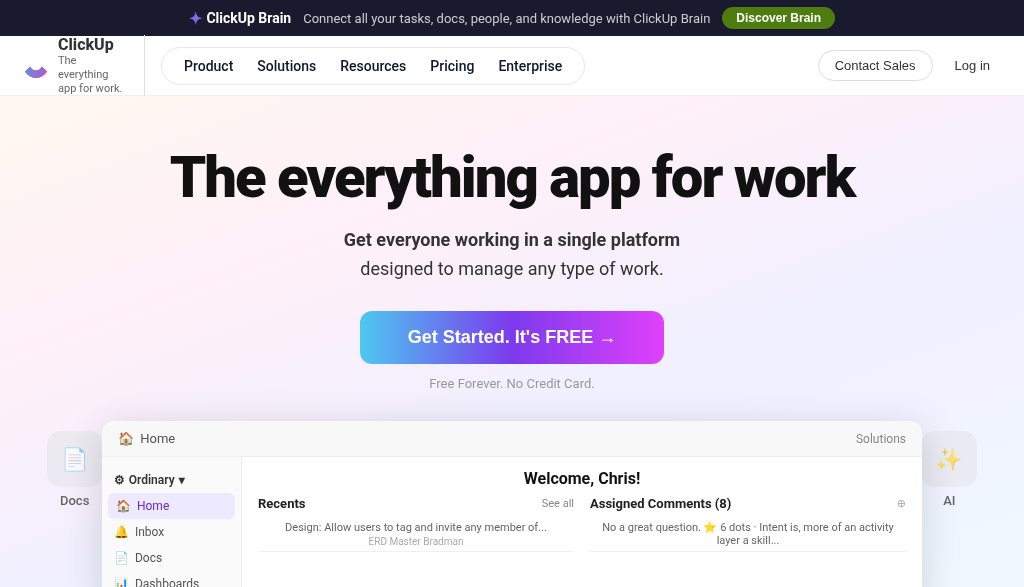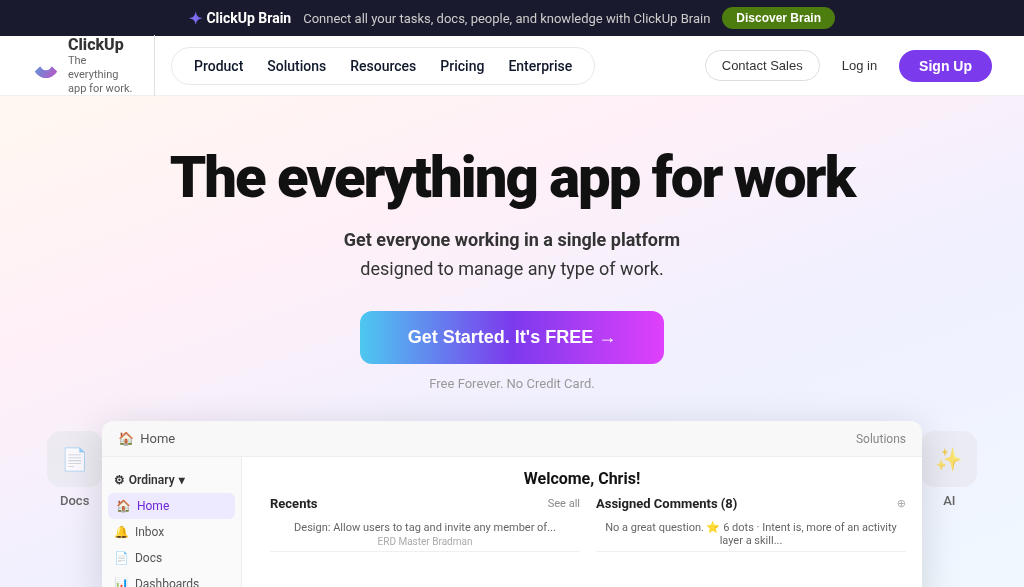--- a/index.html
+++ b/index.html
@@ -36,21 +36,21 @@
       font-weight: 600;
       cursor: pointer;
     }
 
     
     .navbar {
       background: white;
       border-bottom: 1px solid #f0f0f0;
       display: flex;
       align-items: center;
-      padding: 0 32px;
+      padding: 0 22px;
       height: 60px;
       gap: 8px;
     }
     .nav-logo {
       display: flex;
       align-items: center;
       gap: 8px;
       border-right: 1px solid #e0e0e0;
       padding-right: 16px;
       margin-right: 8px;
@@ -270,21 +270,20 @@
     }
     .app-welcome {
       font-size: 16px;
       font-weight: 700;
       color: #111;
       margin-bottom: 8px;
     }
     .app-section-row {
       display: flex;
       gap: 16px;
-      margin-left: 12px;
     }
     .app-section {
       flex: 1;
     }
     .app-section-header {
       display: flex;
       justify-content: space-between;
       align-items: center;
       margin-bottom: 6px;
     }
@@ -338,21 +337,20 @@
     <a class="nav-link">Product</a>
     <a class="nav-link">Solutions</a>
     <a class="nav-link">Resources</a>
     <a class="nav-link">Pricing</a>
     <a class="nav-link">Enterprise</a>
   </div>
 
   <div class="nav-right">
     <button class="contact-sales-btn">Contact Sales</button>
     <button class="login-btn">Log in</button>
-    <button class="signup-btn">Sign Up</button>
   </div>
 </nav>
 
 <div class="hero">
   <h1 class="hero-title">The everything app for work</h1>
   <p class="hero-subtitle">
     <strong>Get everyone working in a single platform</strong><br>
     <span>designed to manage any type of work.</span>
   </p>
   <button class="cta-btn">Get Started. It's FREE →</button>

